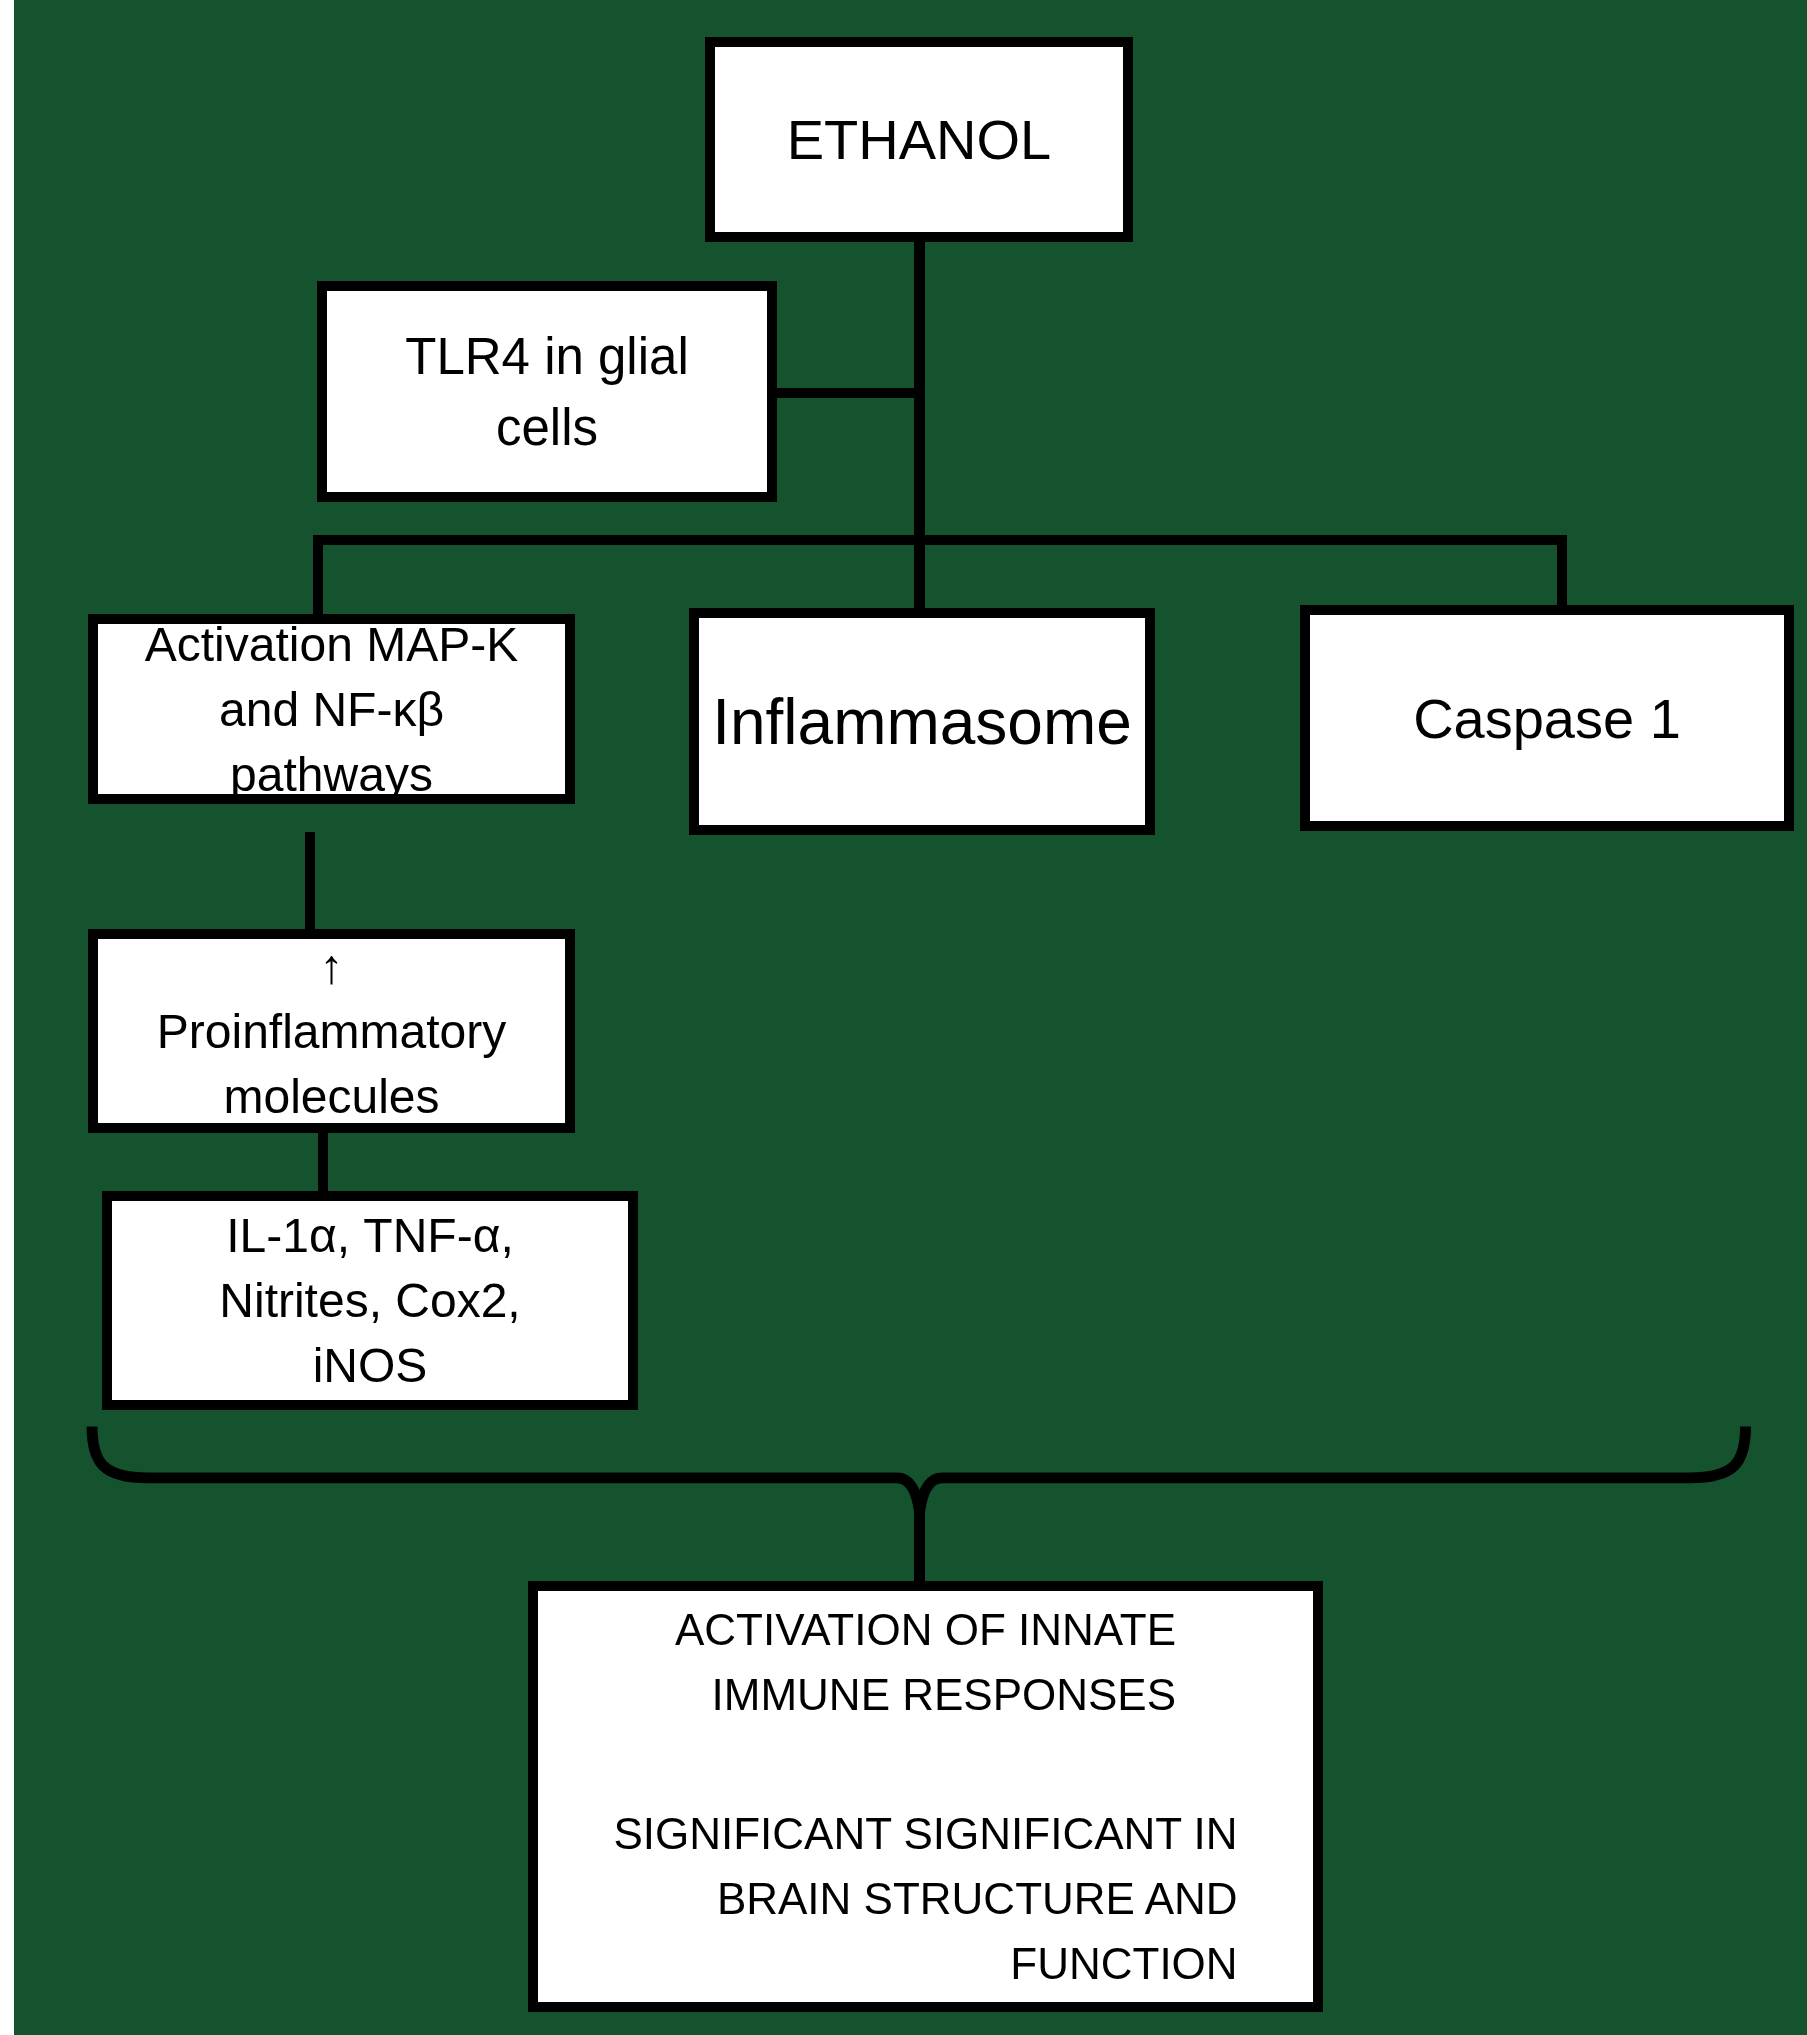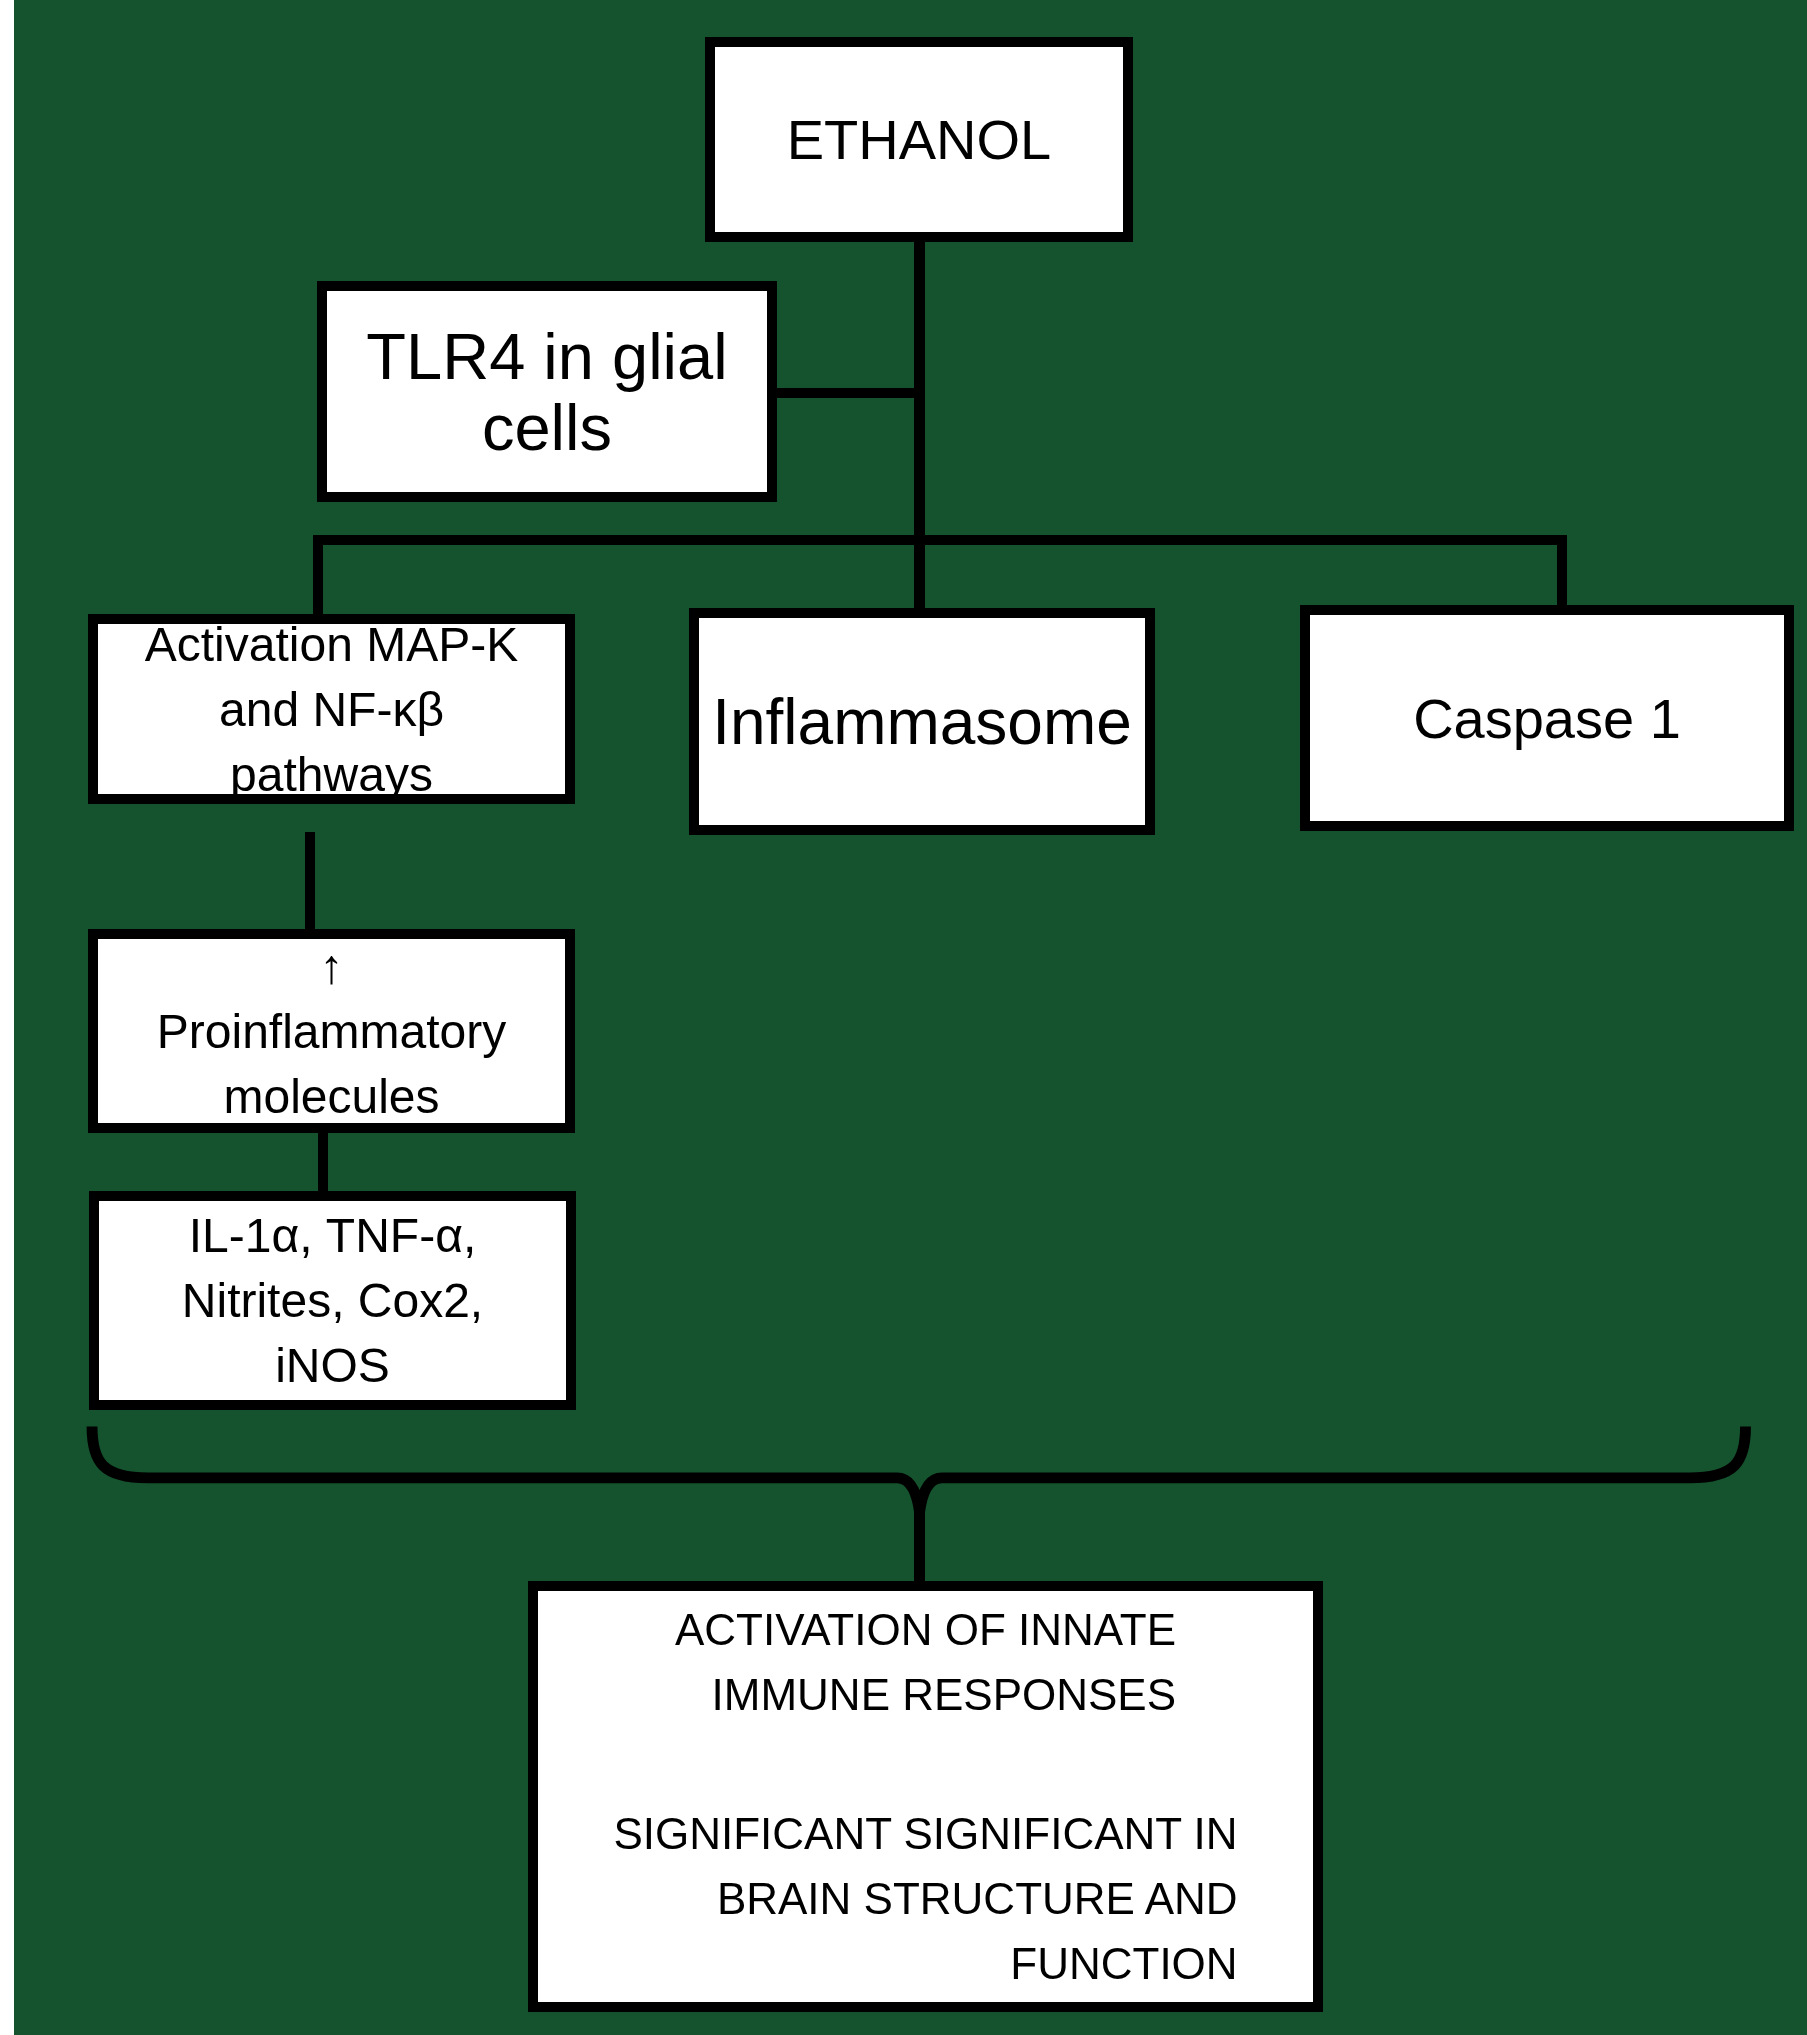--- a/index.html
+++ b/index.html
@@ -25,26 +25,26 @@
     display: flex;
     flex-direction: column;
     align-items: center;
     justify-content: center;
     text-align: center;
     z-index: 2;
   }
   .node .line { display: block; }
 
   .node-ethanol        { left: 691px;  top: 37px;   width: 428px;  height: 205px; font-size: 56px; }
-  .node-tlr4           { left: 303px;  top: 281px;  width: 460px;  height: 221px; font-size: 65px; line-height: 71px; }
+  .node-tlr4           { left: 303px;  top: 281px;  width: 460px;  height: 221px; font-size: 51px; line-height: 71px; }
   .node-mapk           { left: 74px;   top: 614px;  width: 487px;  height: 190px; font-size: 48px; line-height: 65px; }
   .node-inflammasome   { left: 675px;  top: 608px;  width: 466px;  height: 227px; font-size: 64px; }
   .node-caspase1       { left: 1286px; top: 605px;  width: 494px;  height: 226px; font-size: 56px; }
   .node-proinflammatory{ left: 74px;   top: 929px; width: 487px;  height: 204px; font-size: 48px; line-height: 65px; }
-  .node-mediators      { left: 75px;   top: 1191px; width: 487px;  height: 219px; font-size: 48px; line-height: 65px; }
+  .node-mediators      { left: 88px;   top: 1191px; width: 536px;  height: 219px; font-size: 48px; line-height: 65px; }
   .node-outcome        { left: 514px;  top: 1581px; width: 795px; height: 431px; font-size: 44px; line-height: 65px;
                          justify-content: space-between; padding: 6.2px 4.7px; text-align: right; }
 
   .connector {
     position: absolute;
     background: #000000;
     z-index: 1;
   }
   .c-ethanol-down   { left: 900px; top: 242px;  width: 11px;   height: 366px; }
   .c-tlr4-link      { left: 763px;  top: 388px;  width: 148px;  height: 10px; }

